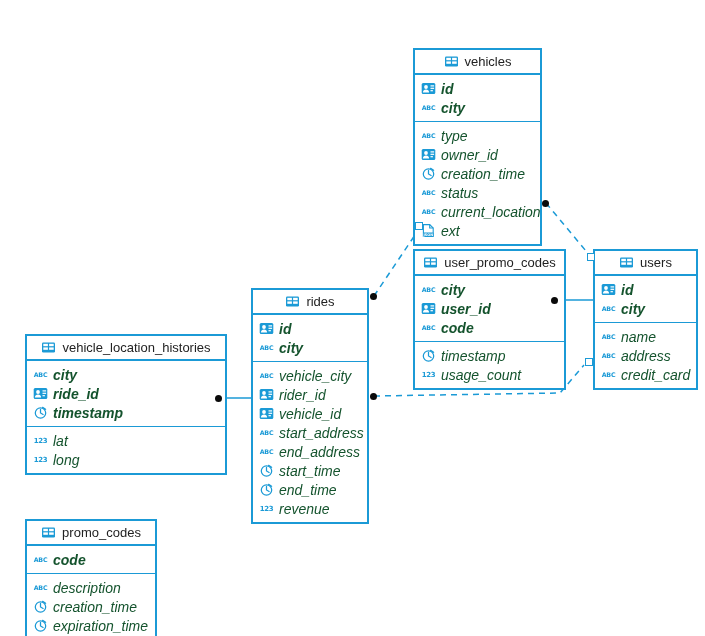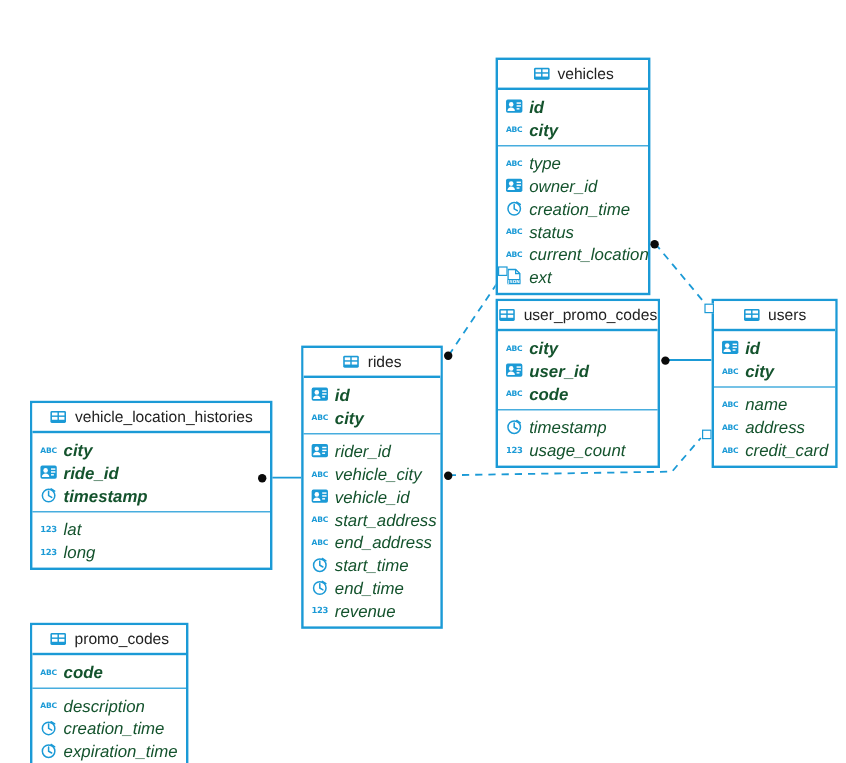--- a/index.html
+++ b/index.html
@@ -203,21 +203,21 @@
                 <path d="M2.4 1.6 h6.3 l3.5 3.4 v8.4 h-9.8 z" fill="#fff" stroke="#1b9ad6" stroke-width="1.1"></path>
                 <path d="M8.7 1.6 v3.4 h3.5" fill="none" stroke="#1b9ad6" stroke-width="1.1"></path>
                 <rect x="2.1" y="9.6" width="10.4" height="4" rx="0.6" fill="#1b9ad6"></rect>
                 <text x="7.3" y="13" font-family="DejaVu Sans, sans-serif" font-size="3.5" font-weight="bold" fill="#fff" text-anchor="middle">JSON</text>
               </svg>
             </span>
             <span class="col-name">ext</span>
           </div>
         </div>
       </div>
-      <div class="table-node" style="left: 413px; top: 249px; width: 137px;">
+      <div class="table-node" style="left: 413px; top: 249px; width: 153px;">
         <div class="tbl-header">
           <span class="ic">
             <svg width="15" height="15" viewBox="0 0 15 15">
               <rect x="1" y="2.5" width="13" height="10" rx="1.2" fill="#1b9ad6"></rect>
               <rect x="2.3" y="3.8" width="4.6" height="2.4" fill="#fff"></rect>
               <rect x="8.1" y="3.8" width="4.6" height="2.4" fill="#fff"></rect>
               <rect x="2.3" y="7.4" width="4.6" height="2.4" fill="#fff"></rect>
               <rect x="8.1" y="7.4" width="4.6" height="2.4" fill="#fff"></rect>
             </svg>
           </span>
@@ -371,37 +371,37 @@
                 <text x="7.5" y="10.4" font-family="DejaVu Sans, sans-serif" font-size="6.3" font-weight="bold" fill="#1b9ad6" text-anchor="middle" letter-spacing="-0.2">ABC</text>
               </svg>
             </span>
             <span class="col-name">city</span>
           </div>
         </div>
         <div class="col-group">
           <div class="col-row">
             <span class="ic">
               <svg width="15" height="15" viewBox="0 0 15 15">
+                <text x="7.5" y="10.4" font-family="DejaVu Sans, sans-serif" font-size="6.3" font-weight="bold" fill="#1b9ad6" text-anchor="middle" letter-spacing="-0.2">ABC</text>
+              </svg>
+            </span>
+            <span class="col-name">vehicle_city</span>
+          </div>
+          <div class="col-row">
+            <span class="ic">
+              <svg width="15" height="15" viewBox="0 0 15 15">
                 <rect x="0.7" y="2" width="13.6" height="11" rx="1.5" fill="#1b9ad6"></rect>
                 <circle cx="5" cy="6" r="1.9" fill="#fff"></circle>
                 <path d="M1.9 11.4c0-1.8 1.4-2.9 3.1-2.9s3.1 1.1 3.1 2.9z" fill="#fff"></path>
                 <rect x="9.5" y="4.3" width="3.6" height="1.2" fill="#fff"></rect>
                 <rect x="9.5" y="6.7" width="3.6" height="1.2" fill="#fff"></rect>
                 <rect x="9.5" y="9.1" width="2.4" height="1.2" fill="#fff"></rect>
               </svg>
             </span>
             <span class="col-name">rider_id</span>
-          </div>
-          <div class="col-row">
-            <span class="ic">
-              <svg width="15" height="15" viewBox="0 0 15 15">
-                <text x="7.5" y="10.4" font-family="DejaVu Sans, sans-serif" font-size="6.3" font-weight="bold" fill="#1b9ad6" text-anchor="middle" letter-spacing="-0.2">ABC</text>
-              </svg>
-            </span>
-            <span class="col-name">vehicle_city</span>
           </div>
           <div class="col-row">
             <span class="ic">
               <svg width="15" height="15" viewBox="0 0 15 15">
                 <rect x="0.7" y="2" width="13.6" height="11" rx="1.5" fill="#1b9ad6"></rect>
                 <circle cx="5" cy="6" r="1.9" fill="#fff"></circle>
                 <path d="M1.9 11.4c0-1.8 1.4-2.9 3.1-2.9s3.1 1.1 3.1 2.9z" fill="#fff"></path>
                 <rect x="9.5" y="4.3" width="3.6" height="1.2" fill="#fff"></rect>
                 <rect x="9.5" y="6.7" width="3.6" height="1.2" fill="#fff"></rect>
                 <rect x="9.5" y="9.1" width="2.4" height="1.2" fill="#fff"></rect>

